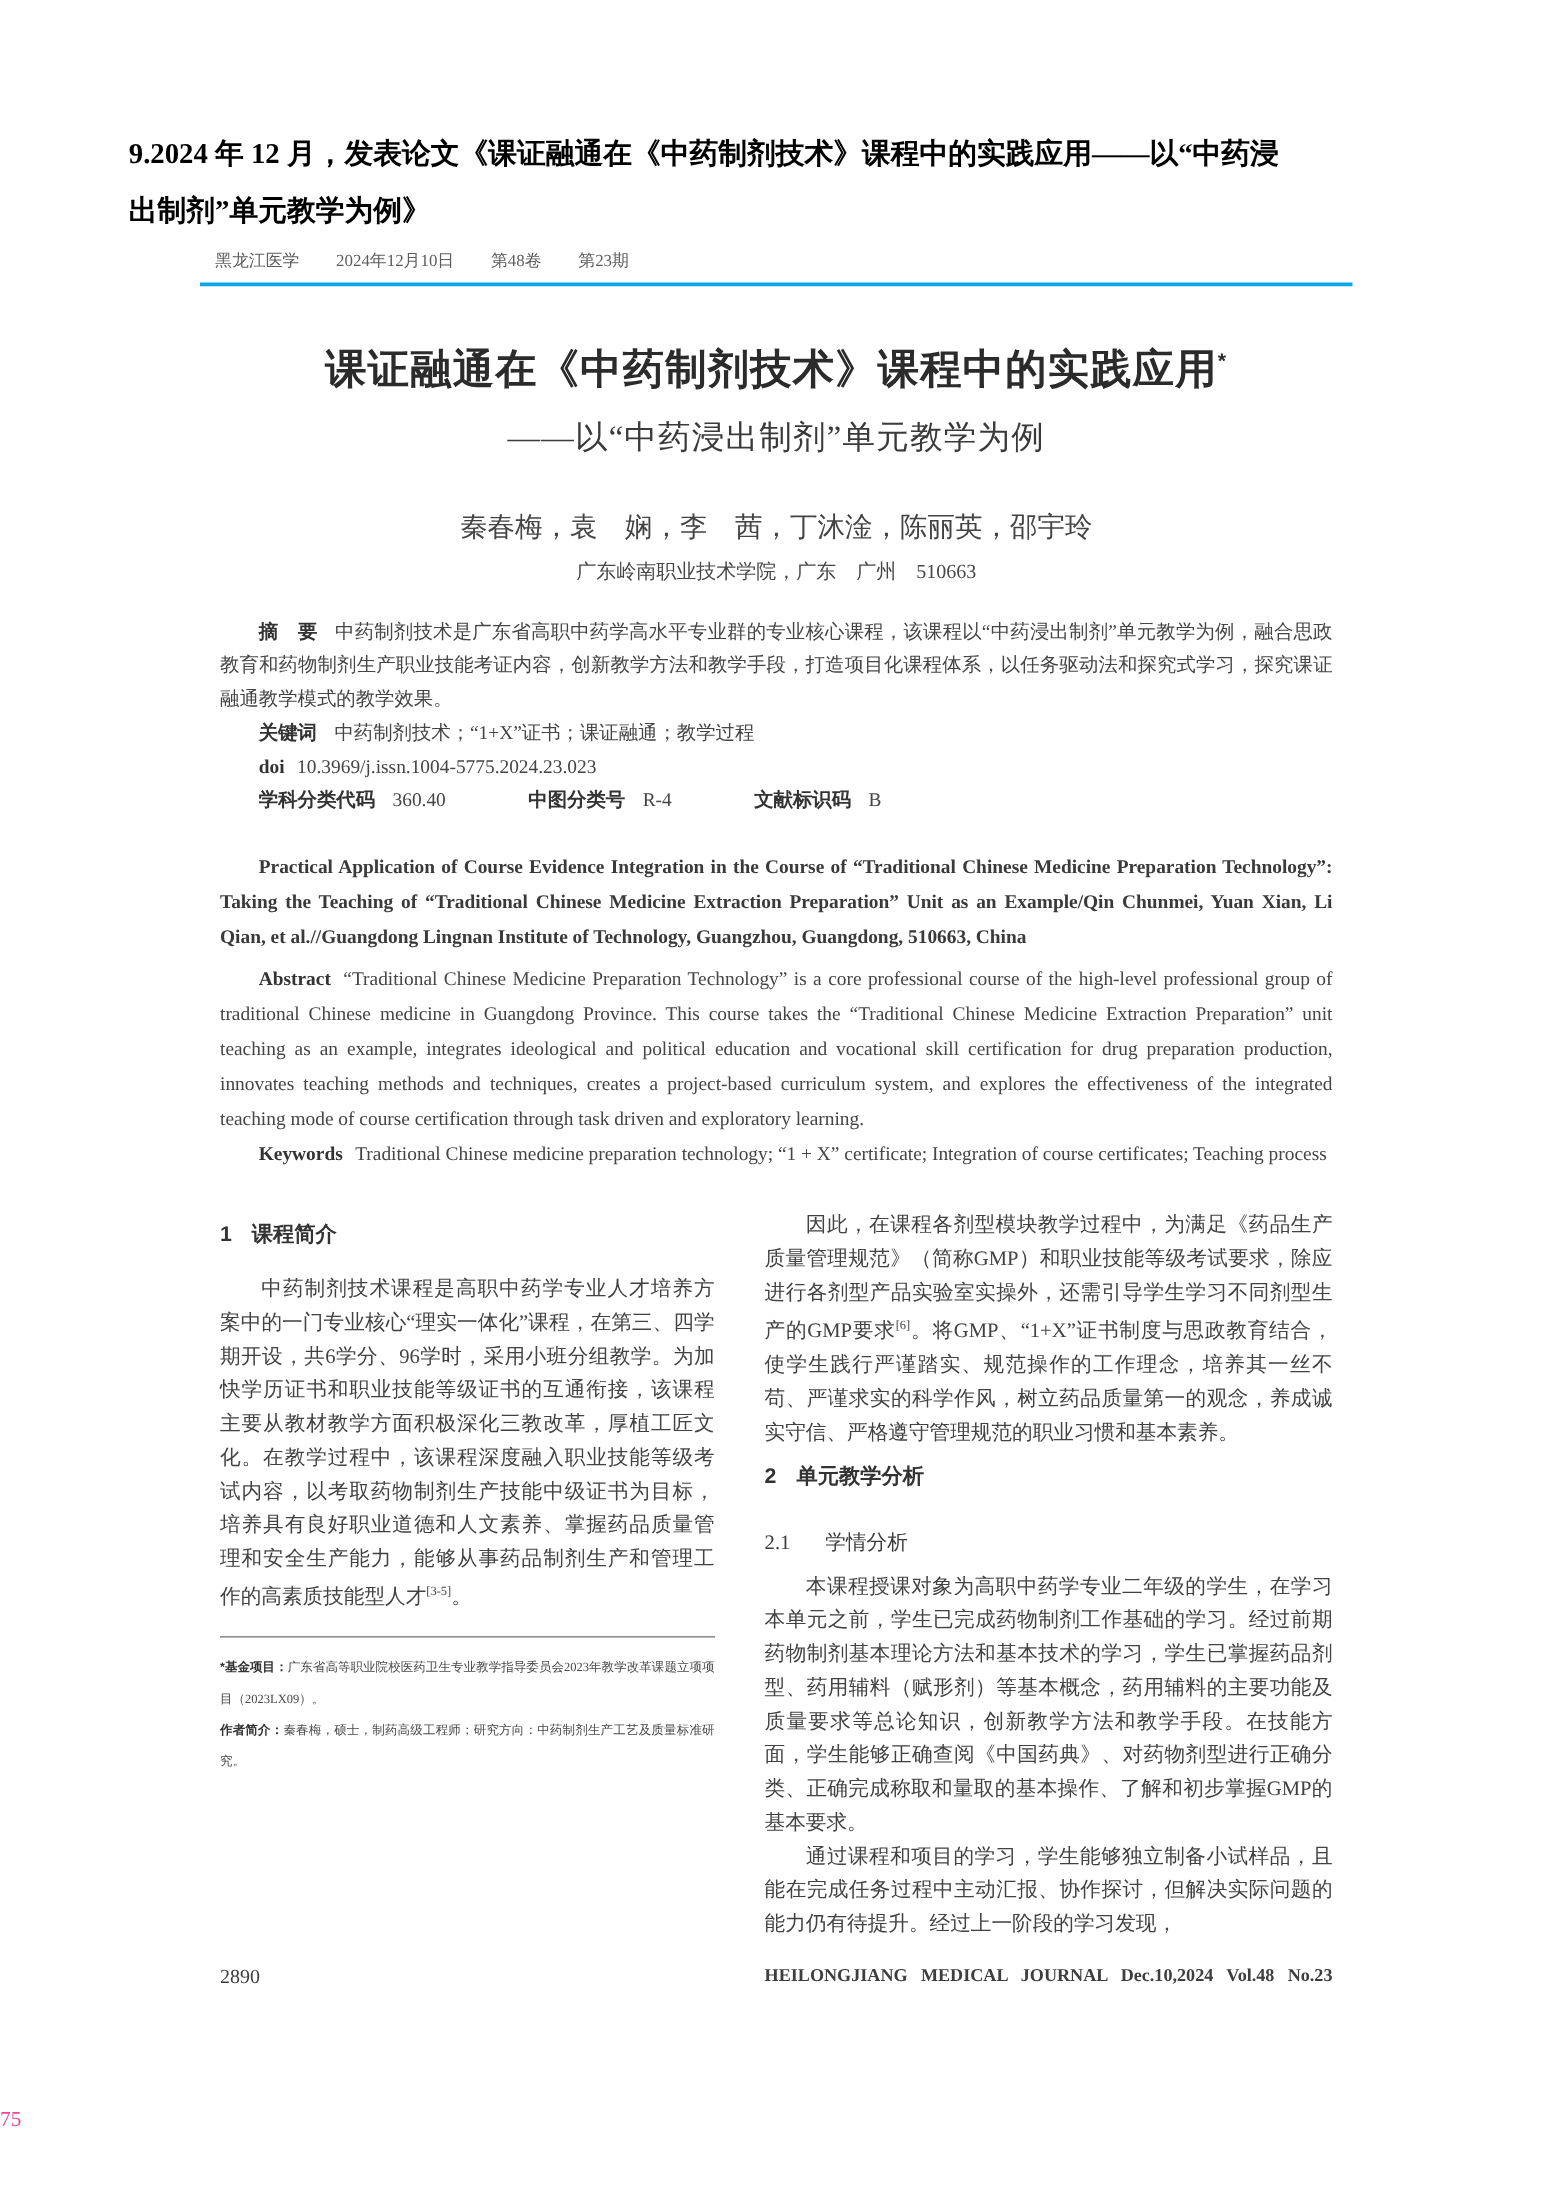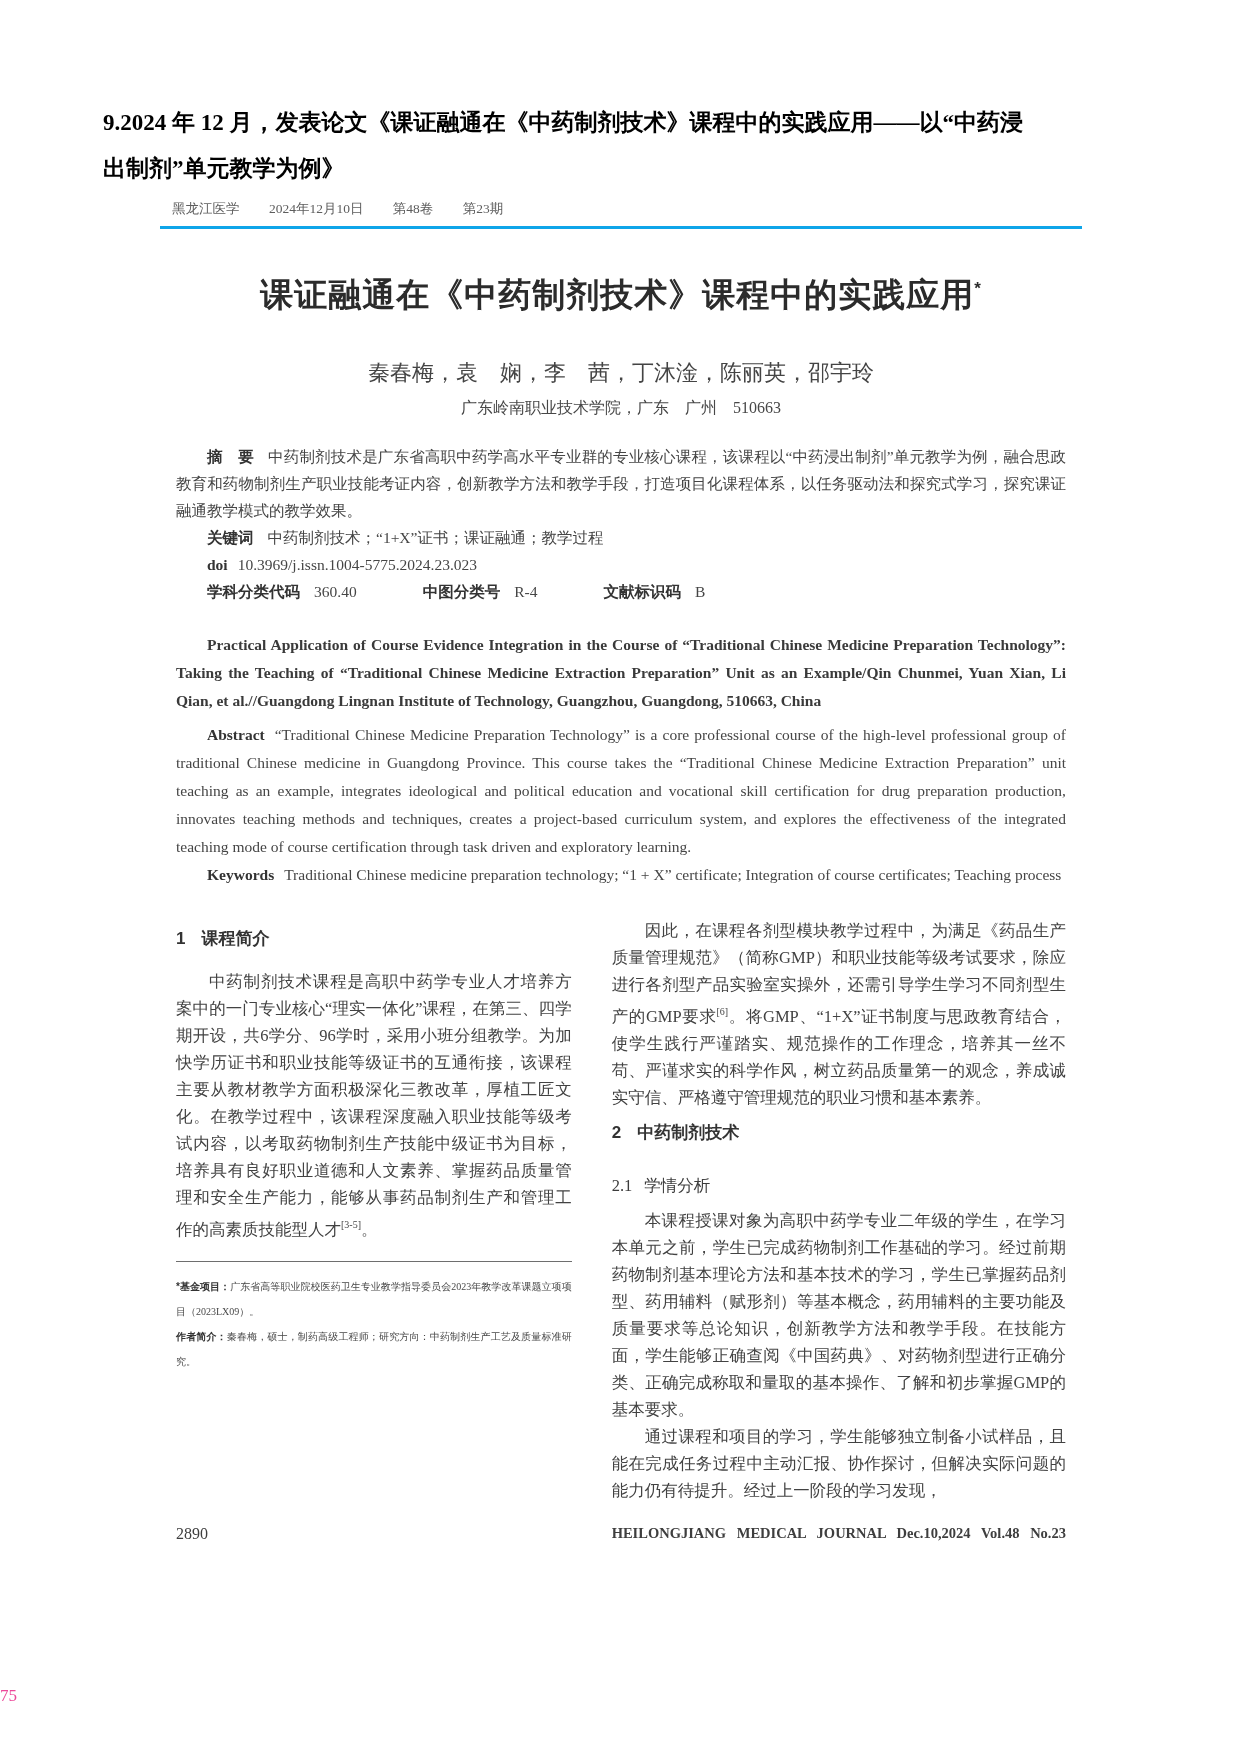--- a/index.html
+++ b/index.html
@@ -57,21 +57,21 @@
   h3.sec {
     font-family:"Liberation Sans","DejaVu Sans",sans-serif;
     font-size:17px; font-weight:bold; color:#333;
     margin:8px 0 16px 0; text-align:left; text-indent:0;
   }
   h3.sec .sec-title { margin-left:16px; }
   h4.subsec {
     font-size:16.5px; font-weight:normal; color:#3c3c3c;
     margin:10px 0 8px 0; text-align:left; text-indent:0;
   }
-  h4.subsec .sec-title { margin-left:12px; }
+  h4.subsec .sec-title { margin-left:28px; }
   .sec-mid { margin-top:14px; }
   .footnote {
     margin-top:18px; border-top:1px solid #6e6e6e; padding-top:12px;
     font-size:10px; line-height:25px; color:#484848;
   }
   .footnote p { text-indent:0; }
   .footnote .fn-label {
     font-family:"Liberation Sans","DejaVu Sans",sans-serif;
     font-weight:bold; color:#333;
   }
@@ -94,20 +94,21 @@
 
   <div class="journal-header">
     <span>黑龙江医学</span>
     <span>2024年12月10日</span>
     <span>第48卷</span>
     <span>第23期</span>
   </div>
 
   <div class="article-title"><span>课证融通在《中药制剂技术》课程中的实践应用</span><sup>*</sup></div>
 
+  <div class="article-subtitle">——以“中药浸出制剂”单元教学为例</div>
 
   <div class="authors">秦春梅，袁　娴，李　茜，丁沐淦，陈丽英，邵宇玲</div>
   <div class="affiliation">广东岭南职业技术学院，广东　广州　510663</div>
 
   <div class="meta">
     <p><span class="label-zh">摘　要</span><span>中药制剂技术是广东省高职中药学高水平专业群的专业核心课程，该课程以“中药浸出制剂”单元教学为例，融合思政教育和药物制剂生产职业技能考证内容，创新教学方法和教学手段，打造项目化课程体系，以任务驱动法和探究式学习，探究课证融通教学模式的教学效果。</span></p>
     <p><span class="label-zh">关键词</span><span>中药制剂技术；“1+X”证书；课证融通；教学过程</span></p>
     <p><span class="label-en">doi</span><span>10.3969/j.issn.1004-5775.2024.23.023</span></p>
     <p class="class-line">
       <span class="label-zh">学科分类代码</span><span class="val">360.40</span><span class="label-zh">中图分类号</span><span class="val">R-4</span><span class="label-zh">文献标识码</span><span class="val">B</span>
@@ -127,21 +128,21 @@
       <p><span>中药制剂技术课程是高职中药学专业人才培养方案中的一门专业核心“理实一体化”课程，在第三、四学期开设，共6学分、96学时，采用小班分组教学。为加快学历证书和职业技能等级证书的互通衔接，该课程主要从教材教学方面积极深化三教改革，厚植工匠文化。在教学过程中，该课程深度融入职业技能等级考试内容，以考取药物制剂生产技能中级证书为目标，培养具有良好职业道德和人文素养、掌握药品质量管理和安全生产能力，能够从事药品制剂生产和管理工作的高素质技能型人才</span><sup>[3-5]</sup><span>。</span></p>
       <div class="footnote">
         <p><span class="fn-label">*基金项目：</span><span>广东省高等职业院校医药卫生专业教学指导委员会2023年教学改革课题立项项目（2023LX09）。</span></p>
         <p><span class="fn-label">作者简介：</span><span>秦春梅，硕士，制药高级工程师；研究方向：中药制剂生产工艺及质量标准研究。</span></p>
       </div>
       <div class="left-pagenum">2890</div>
     </div>
 
     <div class="col">
       <p><span>因此，在课程各剂型模块教学过程中，为满足《药品生产质量管理规范》（简称GMP）和职业技能等级考试要求，除应进行各剂型产品实验室实操外，还需引导学生学习不同剂型生产的GMP要求</span><sup>[6]</sup><span>。将GMP、“1+X”证书制度与思政教育结合，使学生践行严谨踏实、规范操作的工作理念，培养其一丝不苟、严谨求实的科学作风，树立药品质量第一的观念，养成诚实守信、严格遵守管理规范的职业习惯和基本素养。</span></p>
-      <h3 class="sec sec-mid"><span>2</span><span class="sec-title">中药制剂技术</span></h3>
+      <h3 class="sec sec-mid"><span>2</span><span class="sec-title">单元教学分析</span></h3>
       <h4 class="subsec"><span>2.1</span><span class="sec-title">学情分析</span></h4>
       <p>本课程授课对象为高职中药学专业二年级的学生，在学习本单元之前，学生已完成药物制剂工作基础的学习。经过前期药物制剂基本理论方法和基本技术的学习，学生已掌握药品剂型、药用辅料（赋形剂）等基本概念，药用辅料的主要功能及质量要求等总论知识，创新教学方法和教学手段。在技能方面，学生能够正确查阅《中国药典》、对药物剂型进行正确分类、正确完成称取和量取的基本操作、了解和初步掌握GMP的基本要求。</p>
       <p>通过课程和项目的学习，学生能够独立制备小试样品，且能在完成任务过程中主动汇报、协作探讨，但解决实际问题的能力仍有待提升。经过上一阶段的学习发现，</p>
       <div class="journal-footer">HEILONGJIANG MEDICAL JOURNAL Dec.10,2024 Vol.48 No.23</div>
     </div>
 
   </div>
 </div>
 
 <div class="bottom-pagenum">75</div>

